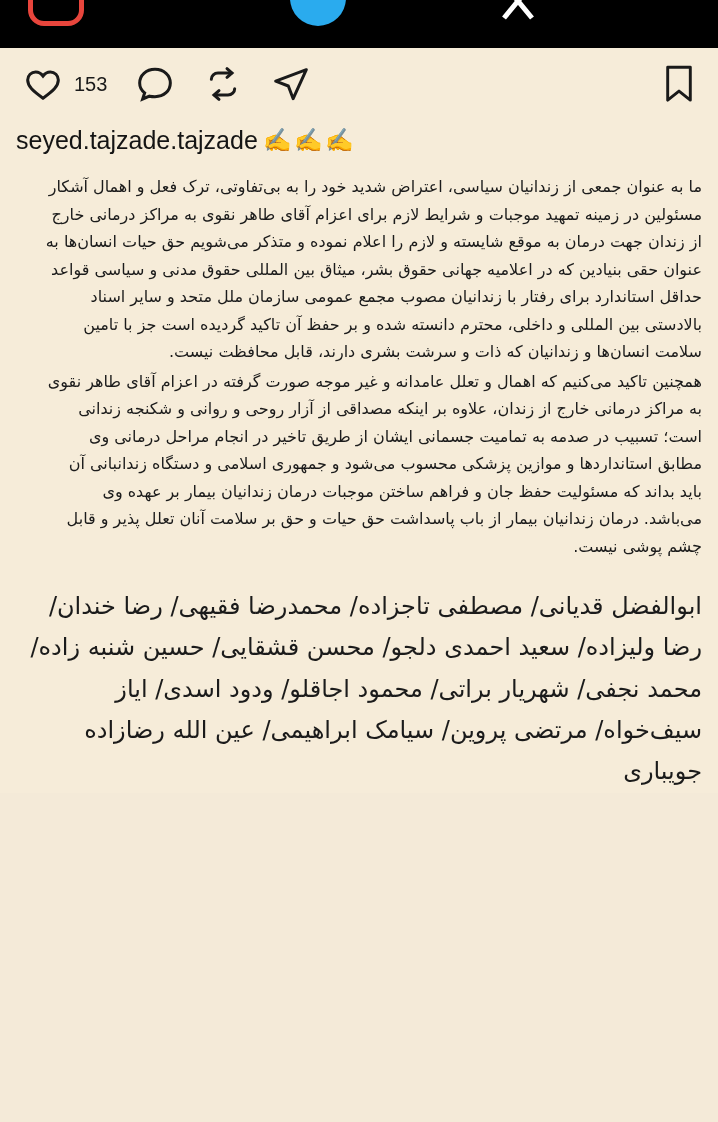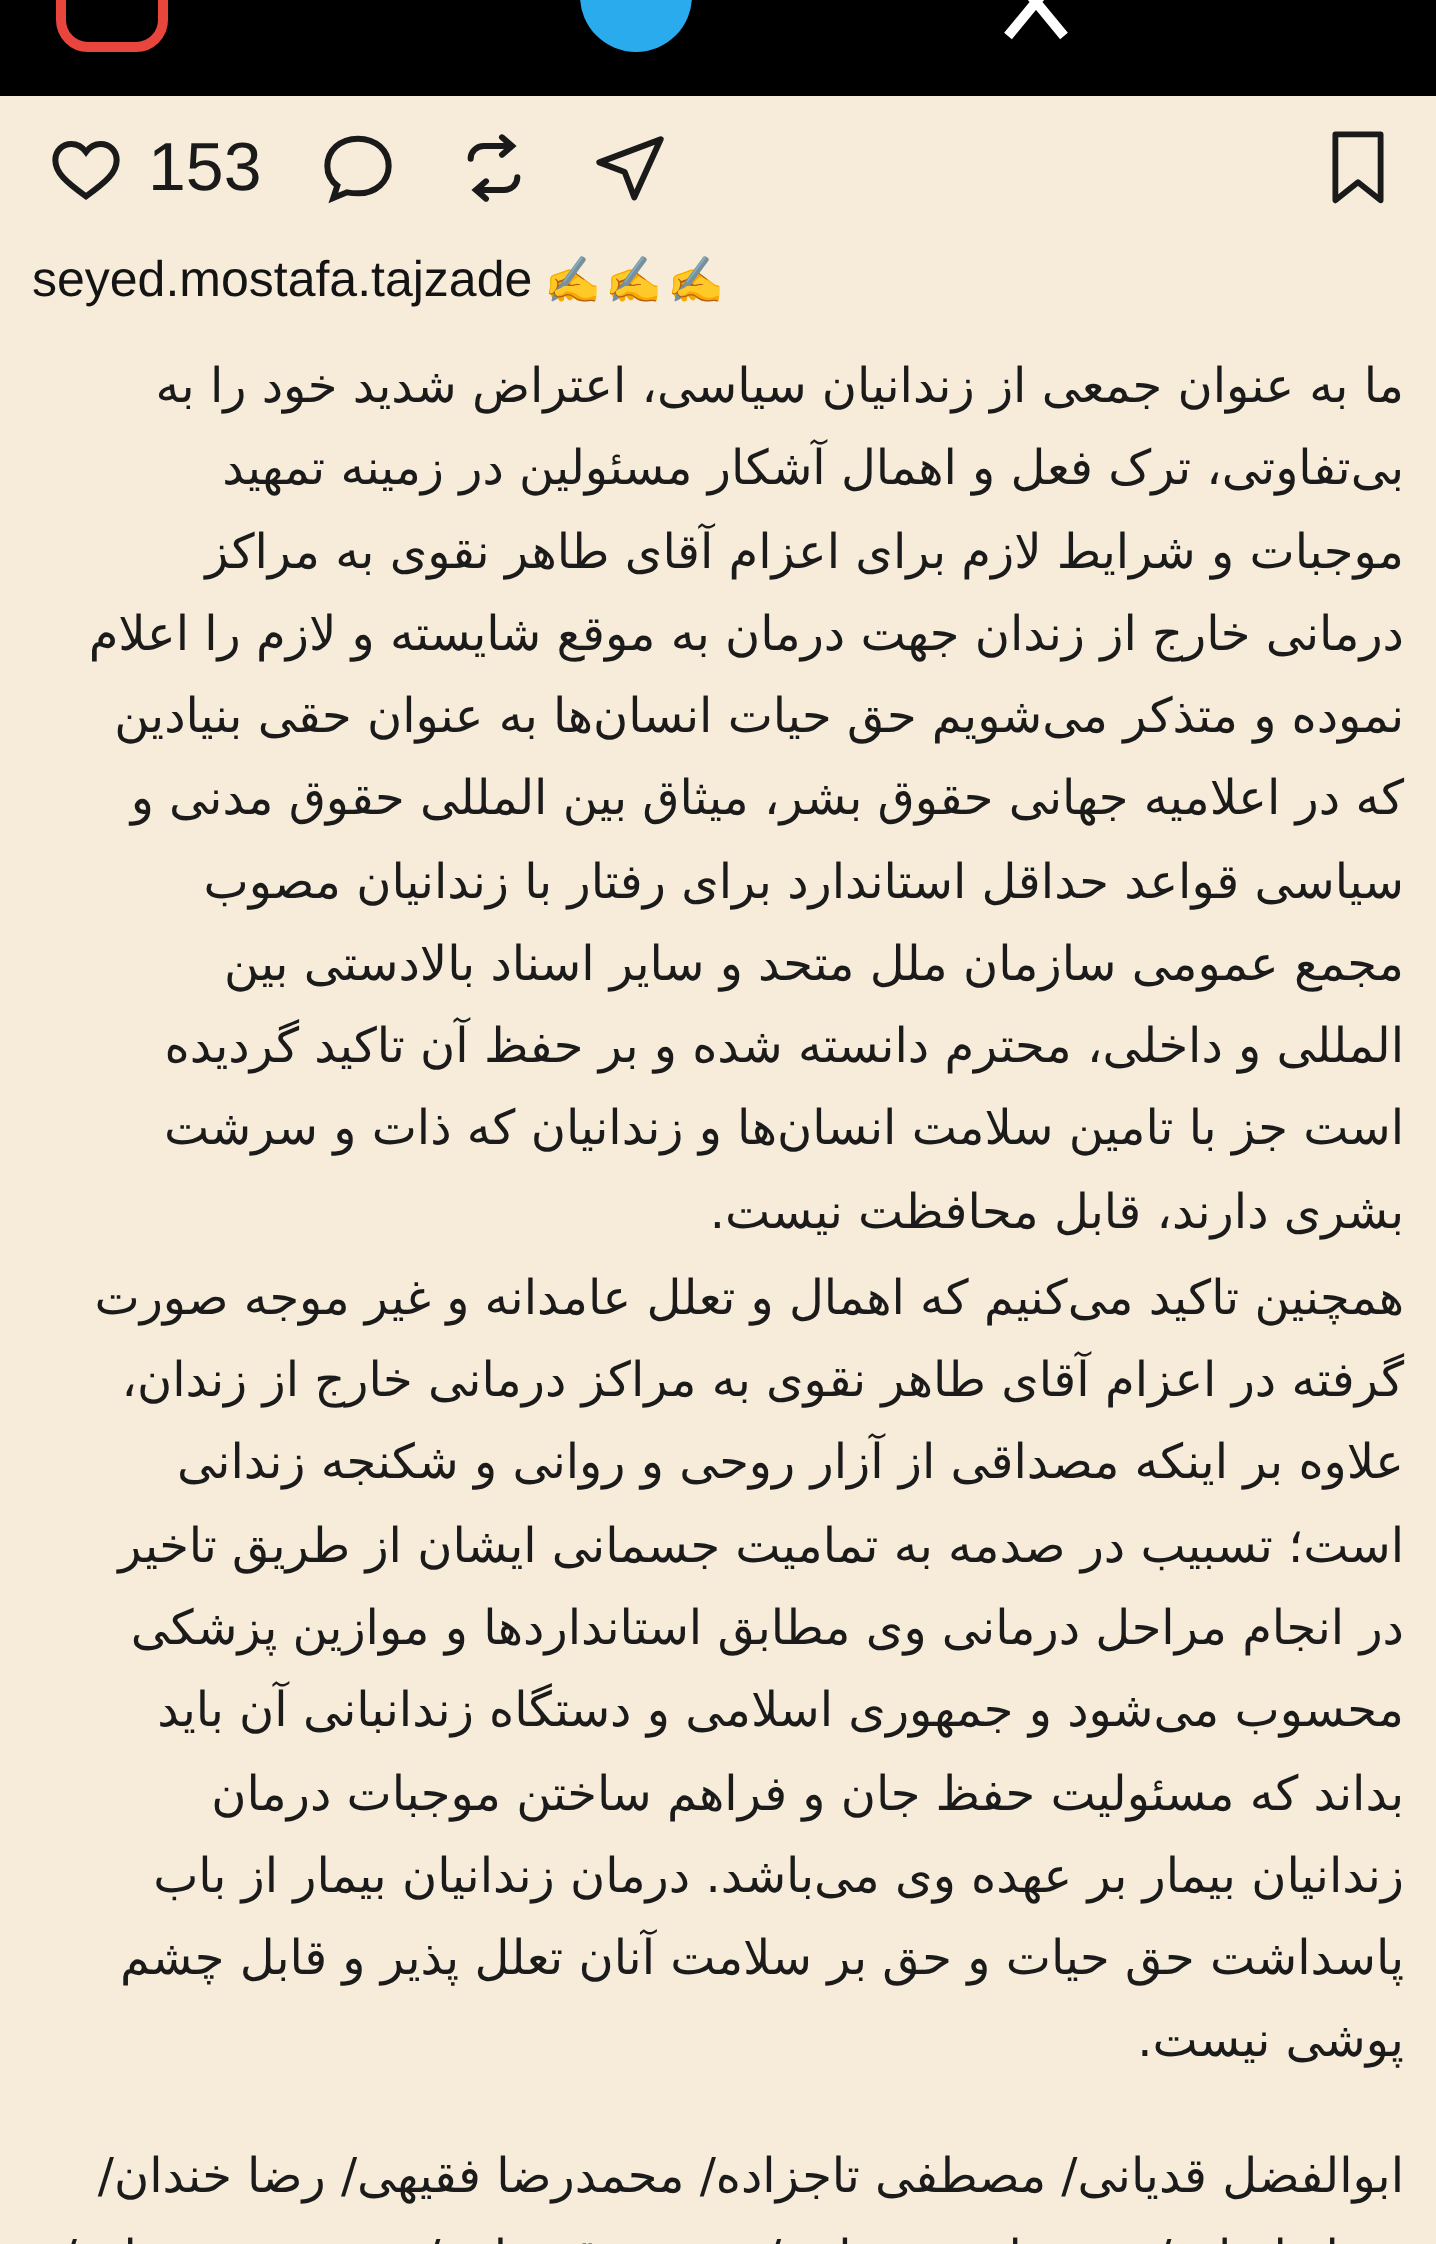--- a/index.html
+++ b/index.html
@@ -70,21 +70,21 @@
     background: #f6ecd9;
   }
   .action-bar .spacer { flex: 1; }
   .act {
     display: flex;
     align-items: center;
     gap: 10px;
   }
   .act svg { display: block; }
   .like-count {
-    font-size: 34px;
+    font-size: 20px;
     color: #1a1a1a;
     font-family: "Liberation Sans", sans-serif;
     font-weight: 500;
   }
 
   
   .caption-wrap {
     padding: 6px 16px 0 16px;
     background: #f6ecd9;
   }
@@ -119,21 +119,21 @@
     position: absolute;
     left: 172px;
     top: 92px;
     width: 135px;
     height: 5px;
     background: #e02b20;
     border-radius: 3px;
   }
 
   .body-text {
-    font-size: 24px;
+    font-size: 16px;
     line-height: 1.72;
     color: #1b1b1b;
     font-family: "DejaVu Sans", sans-serif;
     margin-top: 18px;
     margin-left: 28px;
   }
   .body-text p { margin: 0 0 2px 0; }
 
   .signers {
     font-size: 24px;
@@ -202,21 +202,21 @@
         <svg width="34" height="42" viewBox="0 0 20 26" fill="none" stroke="#1a1a1a" stroke-width="1.8" stroke-linejoin="round">
           <path d="M3 2.6 H17 V23 L10 17.4 L3 23 Z"></path>
         </svg>
       </span>
     </div>
   </div>
 
   <div class="caption-wrap">
 
     <div class="username-line">
-      <span>seyed.mostafa.tajzade</span>
+      <span>seyed.tajzade.tajzade</span>
       <span class="pencil-group">
         <span class="pencil">✍</span>
         <span class="pencil">✍</span>
         <span class="pencil">✍</span>
       </span>
     </div>
 
 
     <div class="body-text rtl">
       <p>ما به عنوان جمعی از زندانیان سیاسی، اعتراض شدید خود را به بی‌تفاوتی، ترک فعل و اهمال آشکار مسئولین در زمینه تمهید موجبات و شرایط لازم برای اعزام آقای طاهر نقوی به مراکز درمانی خارج از زندان جهت درمان به موقع شایسته و لازم را اعلام نموده و متذکر می‌شویم حق حیات انسان‌ها به عنوان حقی بنیادین که در اعلامیه جهانی حقوق بشر، میثاق بین المللی حقوق مدنی و سیاسی قواعد حداقل استاندارد برای رفتار با زندانیان مصوب مجمع عمومی سازمان ملل متحد و سایر اسناد بالادستی بین المللی و داخلی، محترم دانسته شده و بر حفظ آن تاکید گردیده است جز با تامین سلامت انسان‌ها و زندانیان که ذات و سرشت بشری دارند، قابل محافظت نیست.</p>

